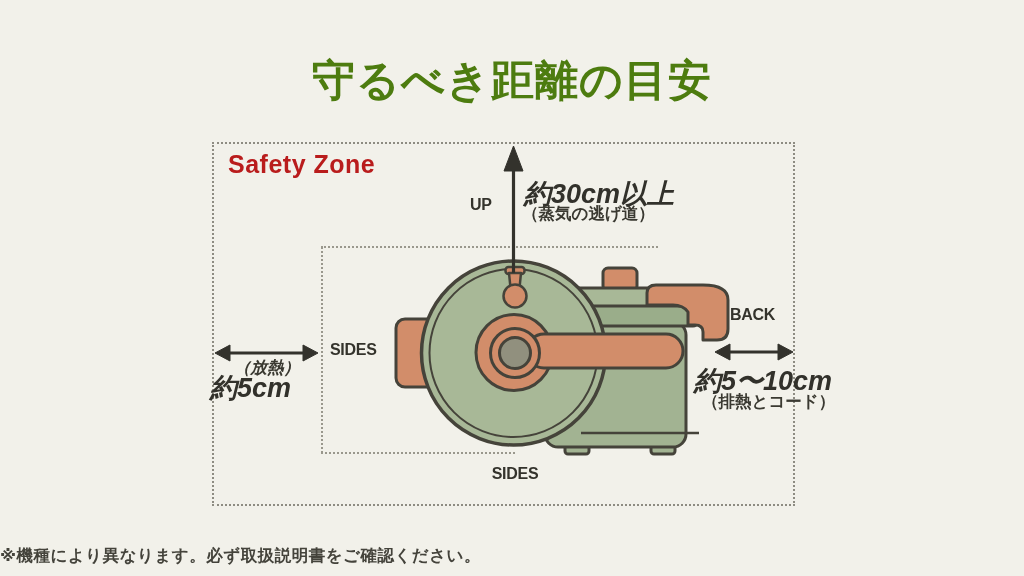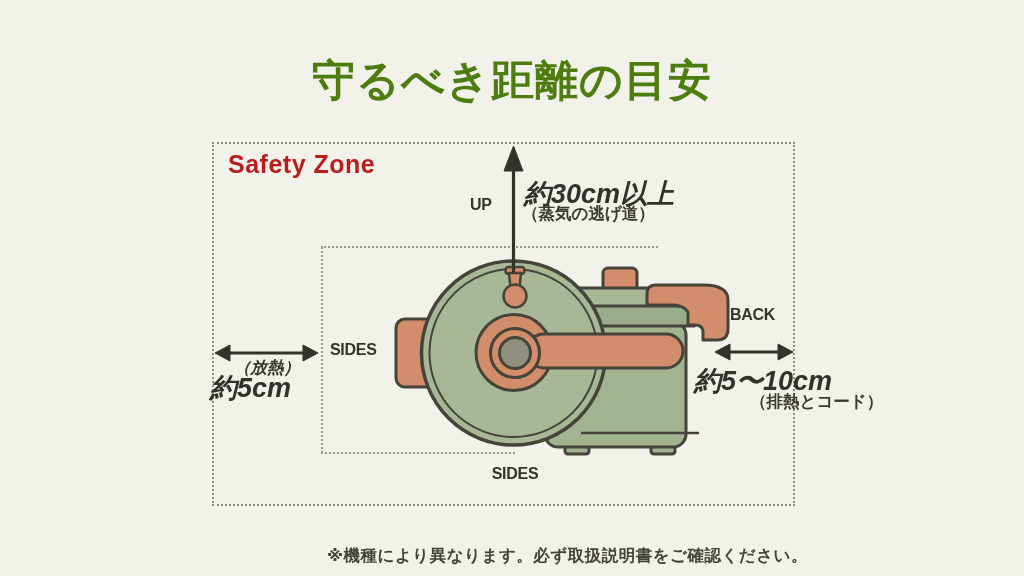--- a/index.html
+++ b/index.html
@@ -38,26 +38,26 @@
   .up-label{left:470px;top:196px;}
   .up-distance{left:524px;top:176px;}
   .up-note{left:522px;top:203px;}
 
   .left-distance{left:210px;top:324px;width:116px;text-align:left;margin-top:46px;}
   .left-note{left:210px;top:357px;width:114px;text-align:center;font-style:italic;}
   .sides-left-label{left:330px;top:341px;}
 
   .back-label{left:730px;top:306px;}
   .back-distance{left:694px;top:363px;}
-  .back-note{left:750px;top:391px;}
+  .back-note{left:702px;top:391px;}
 
   .sides-bottom-label{left:455px;top:465px;width:120px;text-align:center;}
 
   .footnote{
-    left:0;top:545px;width:808px;text-align:right;
+    left:0;top:545px;width:808px;text-align:left;
     font-size:16.5px;font-weight:600;color:#44433b;letter-spacing:0.5px;z-index:5;
   }
 </style>
 </head>
 <body>
 
 <div class="abs title">守るべき距離の目安</div>
 
 <div class="abs safety-zone-box"></div>
 <div class="abs safety-zone-label">Safety Zone</div>

